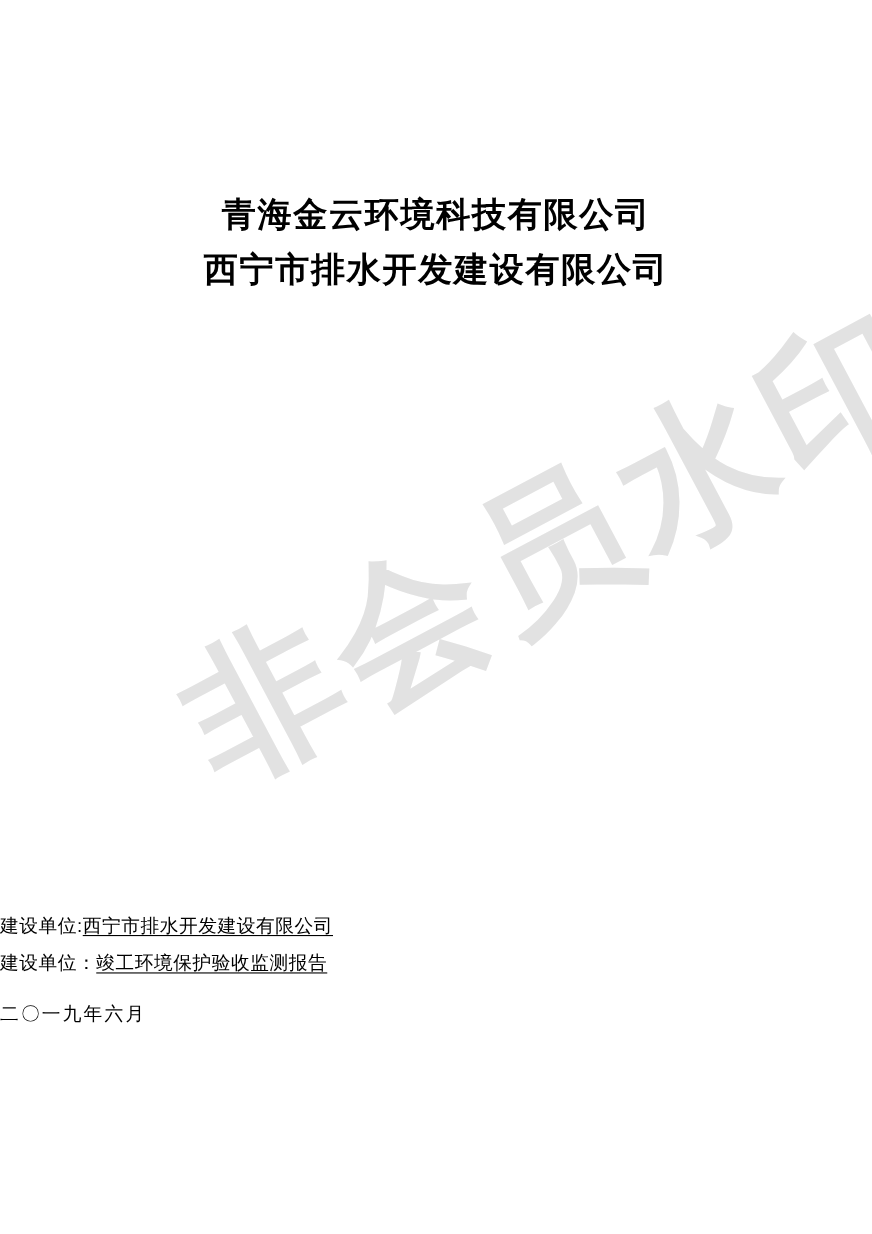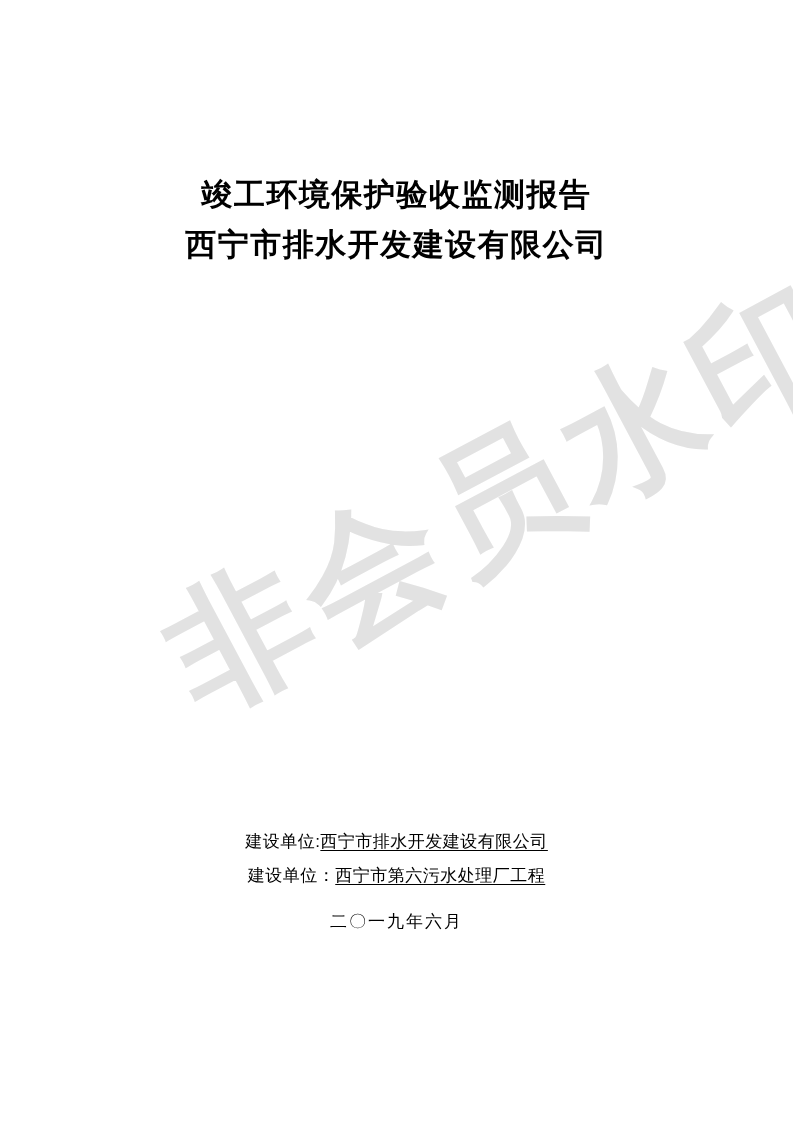--- a/index.html
+++ b/index.html
@@ -53,21 +53,21 @@
     white-space: nowrap;
     transform: rotate(-28deg);
     transform-origin: center center;
     margin-top: 80px;
   }
   .footer-block {
     position: absolute;
     top: 825px;
     left: 0;
     width: 793px;
-    text-align: center;
+    text-align: left;
   }
   .footer-line {
     font-family: "Liberation Sans", "DejaVu Sans", sans-serif;
     font-size: 17px;
     color: #000000;
     line-height: 34px;
     letter-spacing: 0.5px;
     white-space: nowrap;
   }
   .footer-line .label {
@@ -86,31 +86,31 @@
     margin-top: 12px;
     white-space: nowrap;
   }
 </style>
 </head>
 <body>
 
 <div class="page">
 
   <div class="title-block">
-    <div class="title-line">竣工环境保护验收监测报告</div>
+    <div class="title-line">青海金云环境科技有限公司</div>
     <div class="title-line">西宁市排水开发建设有限公司</div>
   </div>
 
   <div class="watermark">
     <span>非会员水印</span>
   </div>
 
   <div class="footer-block">
     <div class="footer-line">
       <span class="label">建设单位:</span><span class="underlined">西宁市排水开发建设有限公司</span>
     </div>
     <div class="footer-line">
-      <span class="label">建设单位：</span><span class="underlined">西宁市第六污水处理厂工程</span>
+      <span class="label">建设单位：</span><span class="underlined">竣工环境保护验收监测报告</span>
     </div>
     <div class="footer-date">二〇一九年六月</div>
   </div>
 
 </div>
 
 </body></html>

